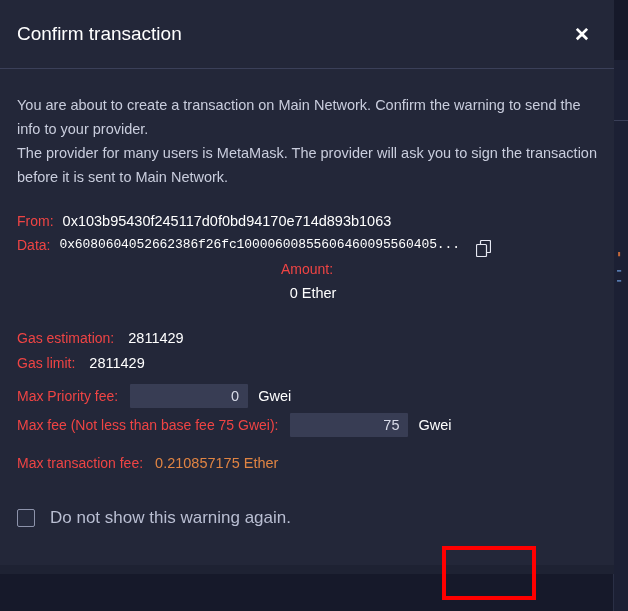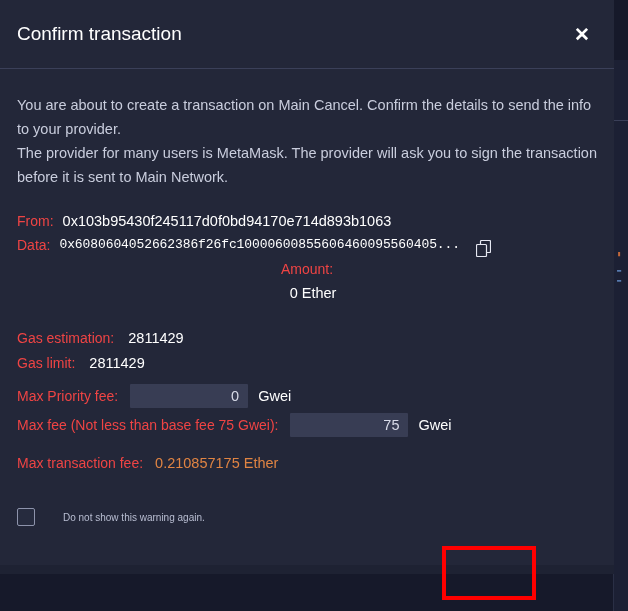--- a/index.html
+++ b/index.html
@@ -188,22 +188,22 @@
     height: 18px;
     box-sizing: border-box;
     border: 1px solid #8d93ab;
     background: #262b3e;
     border-radius: 2px;
     cursor: pointer;
     flex: 0 0 auto;
   }
   .warn-label {
     color: #b9bed2;
-    font-size: 10px;
-    margin-left: 28px;
+    font-size: 17px;
+    margin-left: 15px;
   }
 
   .modal-footer {
     flex: 0 0 auto;
     border-top: 1px solid #3b4059;
     padding: 14px 18px 14px 0;
     display: flex;
     justify-content: flex-end;
     align-items: center;
     gap: 10px;
@@ -259,21 +259,21 @@
 <div class="modal">
 
   <div class="modal-header">
     <div class="modal-title">Confirm transaction</div>
     <div class="close-btn">✕</div>
   </div>
 
   <div class="modal-body">
 
     <div class="intro">
-      <p class="para1">You are about to create a transaction on Main Cancel. Confirm the details to send the info to your provider.</p>
+      <p class="para1">You are about to create a transaction on Main Network. Confirm the warning to send the info to your provider.</p>
       <p class="para2">The provider for many users is MetaMask. The provider will ask you to sign the transaction before it is sent to Main Network.</p>
     </div>
 
     <div class="detail-block">
 
       <div class="row">
         <span class="lbl">From:</span>
         <span class="val">0x103b95430f245117d0f0bd94170e714d893b1063</span>
       </div>
 

